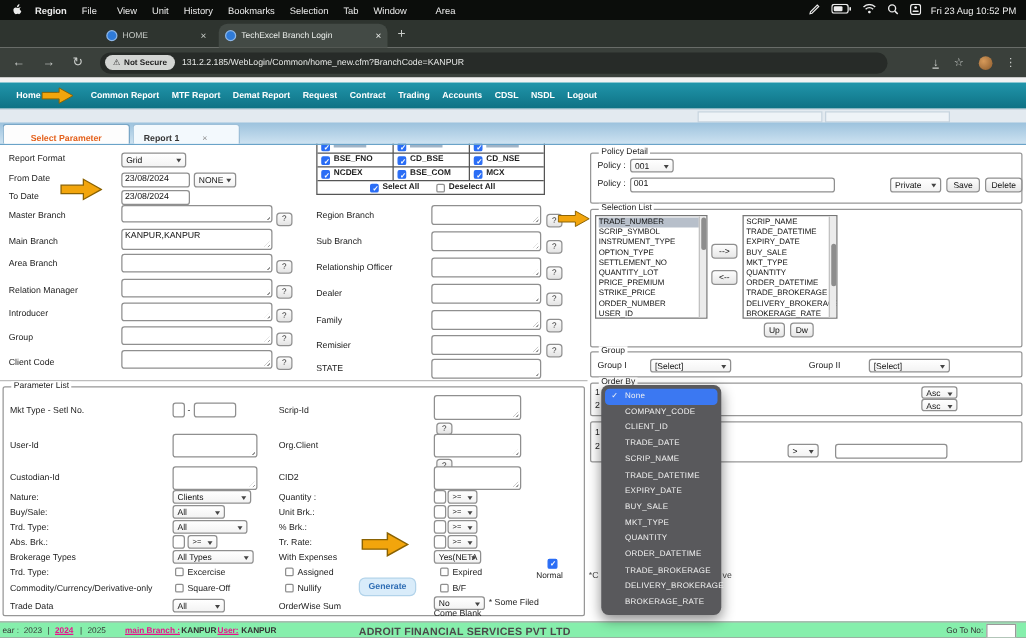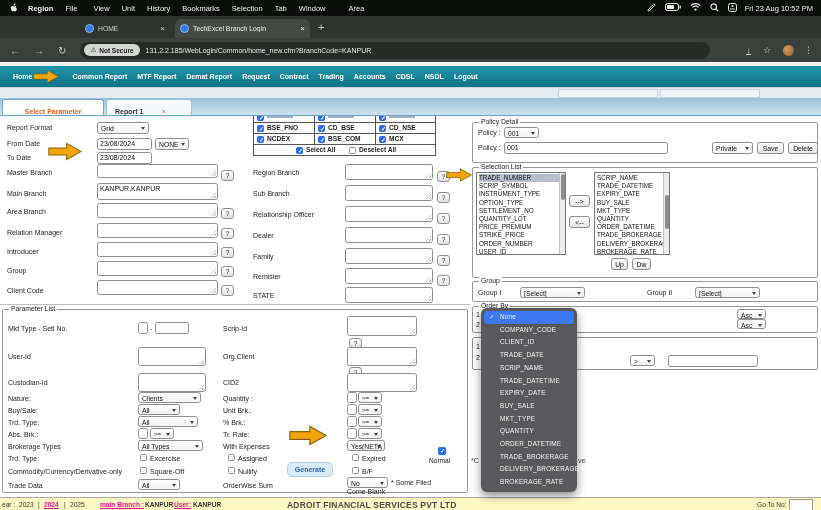--- a/index.html
+++ b/index.html
@@ -446,21 +446,21 @@
   <span class="cb" style="left:352px;top:467px;"></span>
   <span class="lbl" style="left:362px;top:468px;">B/F</span>
 
   <span class="lbl" style="left:8px;top:482px;">Trade Data</span>
   <div class="sel" style="left:138px;top:479px;width:42px;height:11px;"><span>All</span></div>
   <span class="lbl" style="left:223px;top:482px;">OrderWise Sum</span>
   <div class="sel" style="left:347px;top:477px;width:41px;height:11px;"><span>No</span></div>
   <span class="lbl" style="left:391px;top:479px;">* Some Filed</span>
   <span class="lbl" style="left:347px;top:488px;">Come Blank</span>
 
-  <div class="abs" style="left:0;top:497px;width:821px;height:13px;background:#fef9c3;border-top:1px solid #ababab;font-size:6.6px;color:#333;">
+  <div class="abs" style="left:0;top:497px;width:821px;height:13px;background:#86efac;border-top:1px solid #ababab;font-size:6.6px;color:#333;">
     <span class="abs" style="left:2px;top:3px;">ear :</span>
     <span class="abs" style="left:19px;top:3px;">2023</span>
     <span class="abs" style="left:38px;top:3px;">|</span>
     <span class="abs pink" style="left:44px;top:3px;font-weight:bold;">2024</span>
     <span class="abs" style="left:64px;top:3px;">|</span>
     <span class="abs" style="left:70px;top:3px;">2025</span>
     <span class="abs pink" style="left:100px;top:3px;font-weight:bold;">main Branch :</span>
     <span class="abs" style="left:145px;top:3px;font-weight:bold;">KANPUR</span>
     <span class="abs pink" style="left:174px;top:3px;font-weight:bold;">User:</span>
     <span class="abs" style="left:193px;top:3px;font-weight:bold;">KANPUR</span>

